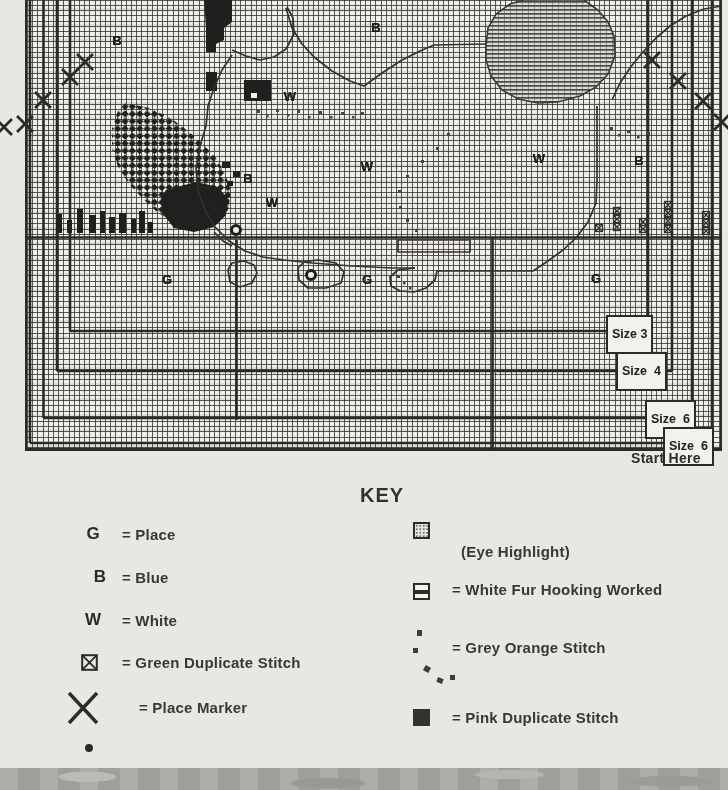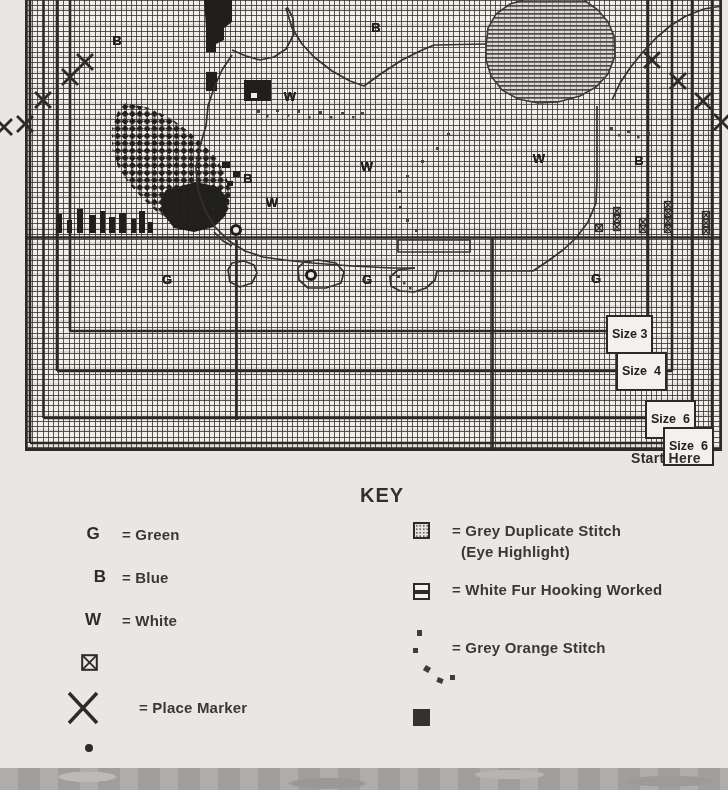--- a/index.html
+++ b/index.html
@@ -224,55 +224,56 @@
 
   <div class="size-label s3">Size 3</div>
   <div class="size-label s4">Size  4</div>
   <div class="size-label s6">Size  6</div>
   <div class="size-label s8">Size  6</div>
   <div class="start-here">Start Here</div>
 
   <div class="key-title">KEY</div>
 
   <span class="ksym-letter ks0">G</span>
-  <span class="klabel kl0">= Green</span>
+  <span class="klabel kl0">= Place</span>
   <span class="ksym-letter ks1">B</span>
   <span class="klabel kl1">= Blue</span>
   <span class="ksym-letter ks2">W</span>
   <span class="klabel kl2">= White</span>
 
   <div class="sym-box sym-green-dup">
     <svg width="17" height="17" viewBox="0 0 17 17">
       <rect x="1.2" y="1.2" width="14.6" height="14.6" fill="none" stroke="#2c2b28" stroke-width="2"></rect>
       <path d="M1.2,1.2 L15.8,15.8 M1.2,15.8 L15.8,1.2" stroke="#2c2b28" stroke-width="1.8" fill="none"></path>
     </svg>
   </div>
+  <span class="klabel kl3">= Green Duplicate Stitch</span>
 
   <div class="sym-box sym-place">
     <svg width="34" height="38" viewBox="0 0 34 38">
       <path d="M3,4 L31,34 M3,34 L31,4" stroke="#2c2b28" stroke-width="3.4" fill="none"></path>
     </svg>
   </div>
   <span class="klabel kl4">= Place Marker</span>
 
   <div class="sym-box sym-orange"></div>
   <span class="klabel kl5">= Orange</span>
 
   <div class="sym-box sym-grey-dup"></div>
-  <span class="klabel kr0a">= Grey Duplicate Stitch</span>
   <span class="klabel kr0b">(Eye Highlight)</span>
 
   <div class="sym-box sym-white-fur"></div>
   <span class="klabel kr1a">= White Fur Hooking Worked</span>
 
   <div class="sym-box sym-dots">
     <div class="kdot" style="left:9px;top:4px;width:5px;height:6px;"></div>
     <div class="kdot" style="left:5px;top:22px;width:5px;height:5px;"></div>
     <div class="kdot" style="left:16px;top:40px;width:6px;height:6px;transform:rotate(30deg);"></div>
     <div class="kdot" style="left:29px;top:52px;width:6px;height:5px;transform:rotate(20deg);"></div>
     <div class="kdot" style="left:42px;top:49px;width:5px;height:5px;"></div>
   </div>
   <span class="klabel kr2a">= Grey Orange Stitch</span>
 
   <div class="sym-box sym-pink-dup"></div>
+  <span class="klabel kr3a">= Pink Duplicate Stitch</span>
 
   <div class="bottom-strip"></div>
 </div>
 
 </body></html>

